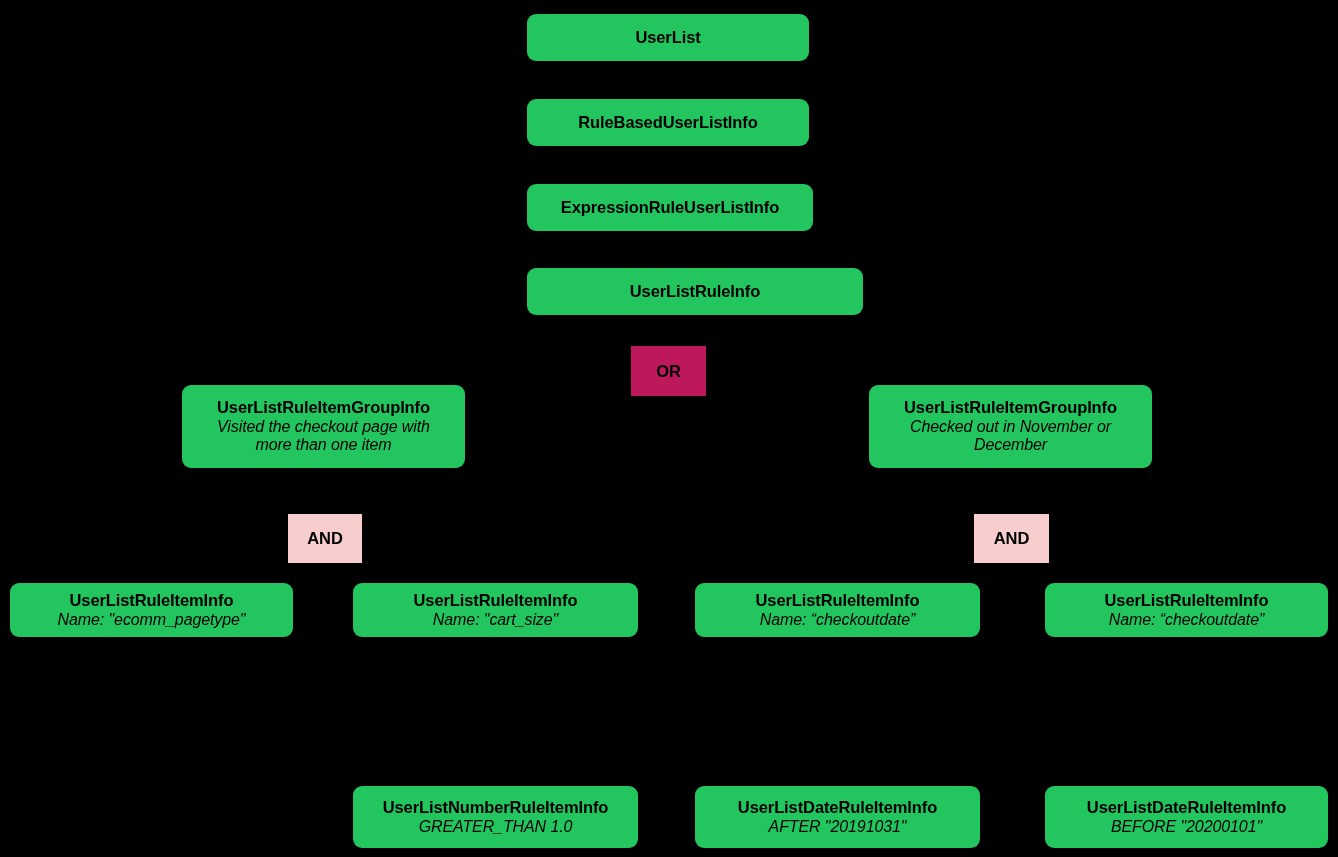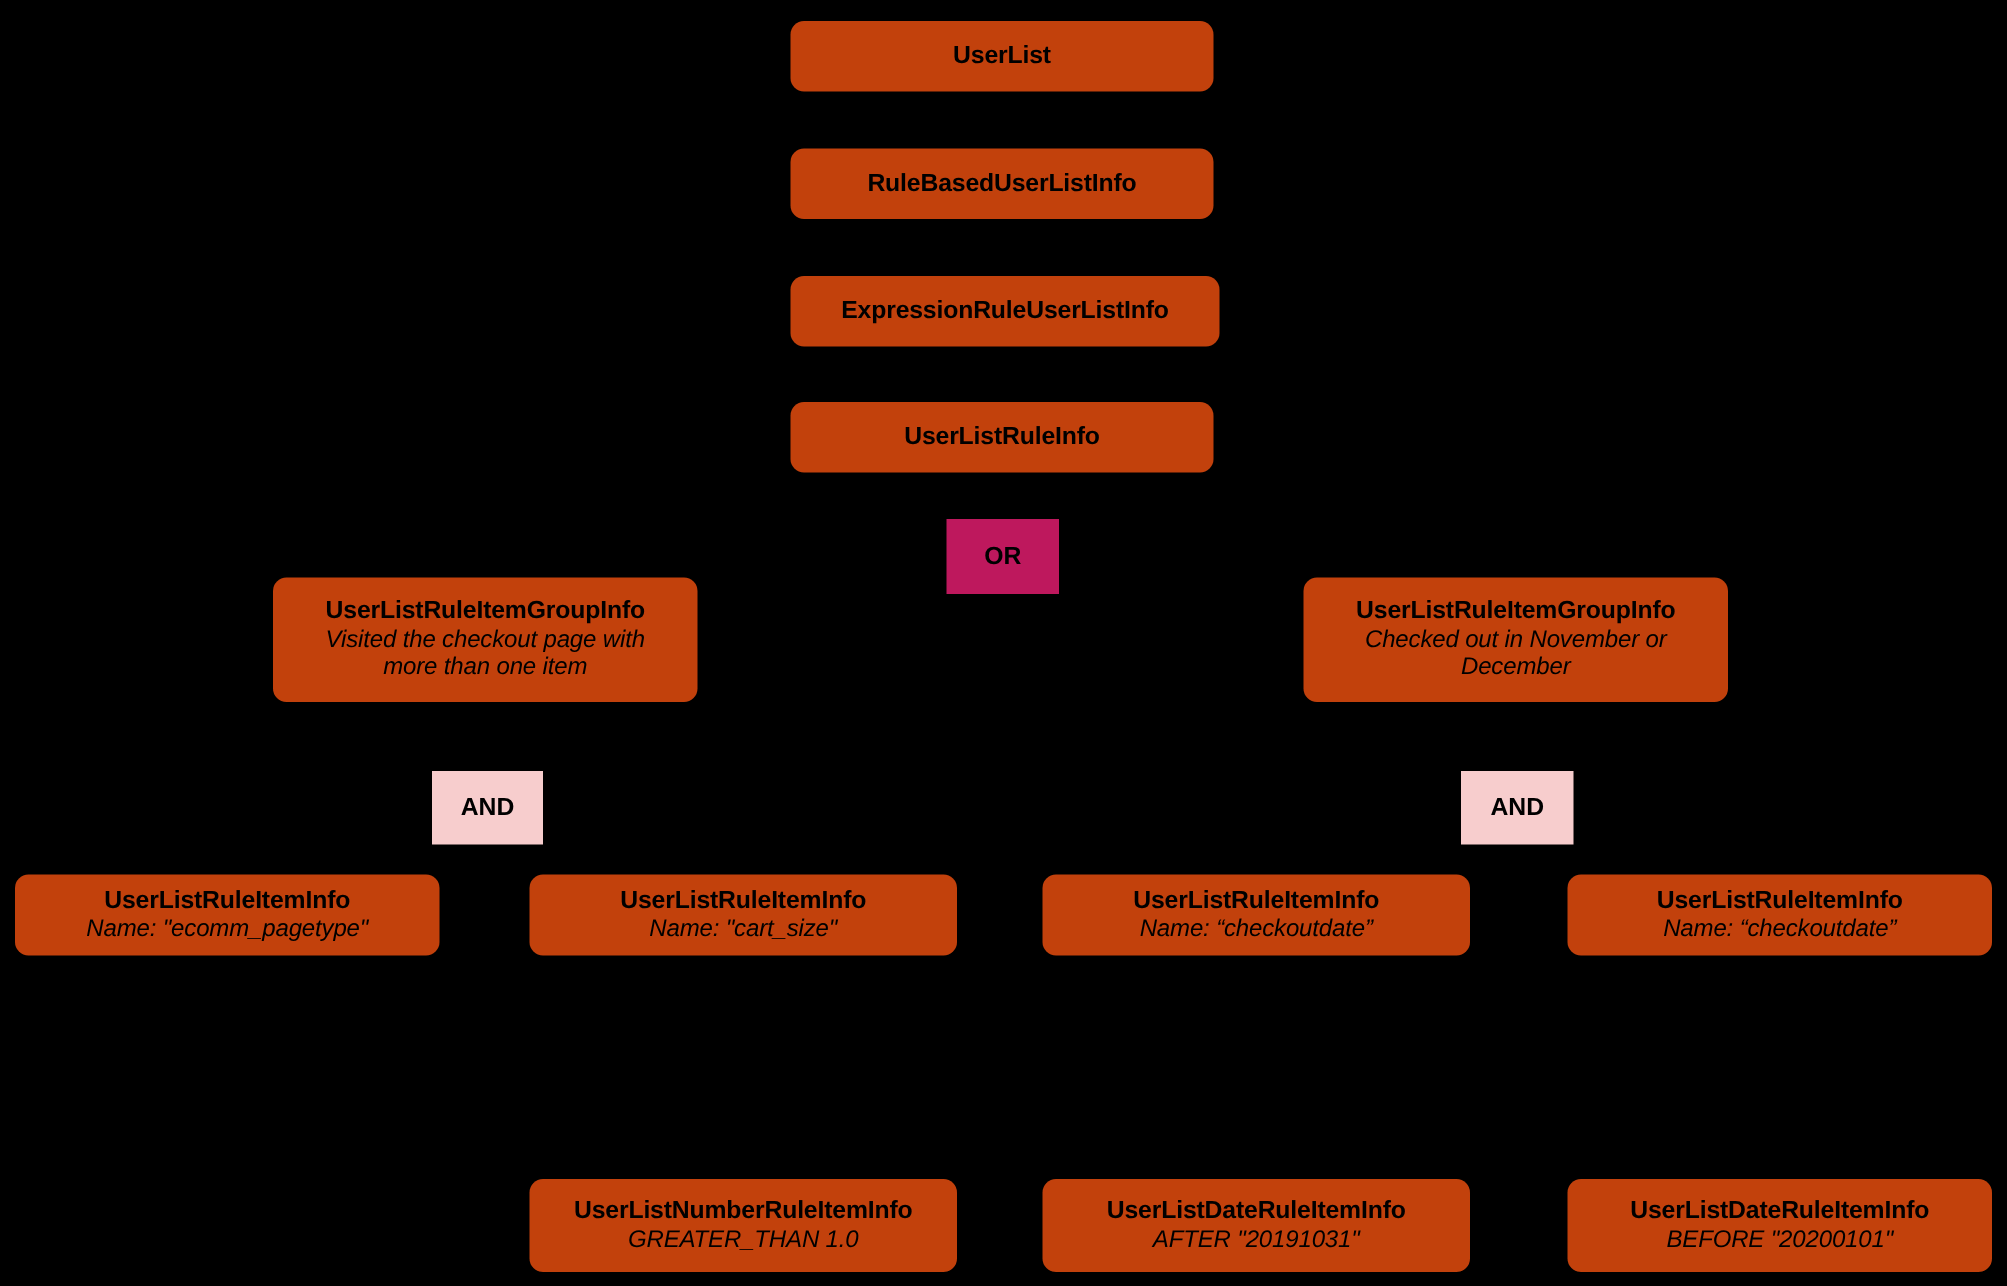--- a/index.html
+++ b/index.html
@@ -14,21 +14,21 @@
   #diagram {
     position: relative;
     width: 1338px;
     height: 857px;
     background: #000000;
     overflow: hidden;
   }
   .node {
     position: absolute;
     box-sizing: border-box;
-    background: #c2410c;
+    background: #22c55e;
     border-radius: 9px;
     display: flex;
     flex-direction: column;
     align-items: center;
     justify-content: center;
     text-align: center;
     color: #000000;
     padding: 4px 8px;
     line-height: 1.15;
   }
@@ -104,21 +104,21 @@
   </div>
 
   <div class="node" style="left:527px; top:99px; width:282px; height:47px;">
     <span class="title">RuleBasedUserListInfo</span>
   </div>
 
   <div class="node" style="left:527px; top:184px; width:286px; height:47px;">
     <span class="title">ExpressionRuleUserListInfo</span>
   </div>
 
-  <div class="node" style="left:527px; top:268px; width:282px; height:47px;justify-content:center;">
+  <div class="node" style="left:527px; top:268px; width:336px; height:47px;justify-content:center;">
     <span class="title">UserListRuleInfo</span>
   </div>
 
   <div class="badge or" style="left:631px; top:346px; width:75px; height:50px;">
     <span>OR</span>
   </div>
 
   <div class="node twoline" style="left:182px; top:385px; width:283px; height:83px;">
     <span class="title">UserListRuleItemGroupInfo</span>
     <span class="subtitle">Visited the checkout page with more than one item</span>

